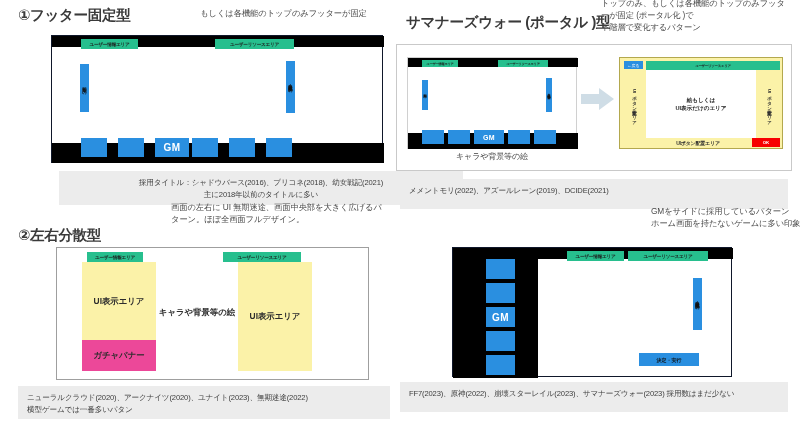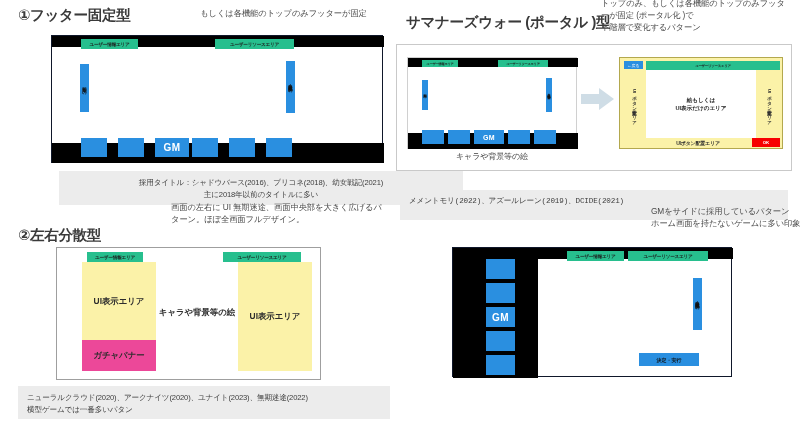--- a/index.html
+++ b/index.html
@@ -172,21 +172,21 @@
       <div>主に2018年以前のタイトルに多い</div>
     </div>
   </div>
 
   <div class="quad" id="quad2">
     <div class="head-row">
       <div class="q-title" style="top:12px;">②左右分散型</div>
       <div class="q-desc" id="q2desc">画面の左右に UI 無期迷途、画面中央部を大きく広げるパターン。ほぼ全画面フルデザイン。</div>
     </div>
 
-    <div class="mock-outer" style="left:48px; top:33px; width:265px; height:133px; border-color:#9f9f9f;">
+    <div class="mock-outer" style="left:48px; top:33px; width:313px; height:133px; border-color:#9f9f9f;">
       <div class="green" style="left:30px; top:4px; width:56px; height:10px;">ユーザー情報エリア</div>
       <div class="green" style="left:166px; top:4px; width:78px; height:10px;">ユーザーリソースエリア</div>
 
       <div class="yellow" style="left:25px; top:14px; width:74px; height:78px;">UI表示エリア</div>
       <div class="orange" style="left:25px; top:92px; width:74px; height:31px;">ガチャバナー</div>
       <div class="midtext" style="left:99px; top:57px; width:82px; height:14px;">キャラや背景等の絵</div>
       <div class="yellow" style="left:181px; top:14px; width:74px; height:109px;">UI表示エリア</div>
     </div>
 
     <div class="caption" style="left:10px; top:172px; width:372px; height:33px;">
@@ -234,21 +234,21 @@
         <div class="portal-side" style="left:139px; top:14px; width:21px; height:66px;">UIボタン配置エリア</div>
         <div class="portal-center" style="left:26px; top:12px; width:110px; height:68px;">
           <span>絵もしくは</span>
           <span>UI表示だけのエリア</span>
         </div>
         <div class="portal-bottom" style="left:26px; top:80px; width:104px; height:10px;">UIボタン配置エリア</div>
         <div class="ok-btn" style="left:132px; top:80px; width:28px; height:9px;">OK</div>
       </div>
     </div>
 
-    <div class="caption" style="left:4px; top:186px; width:388px; height:30px;font-family:Liberation Mono, monospace;">
+    <div class="caption" style="left:4px; top:175px; width:388px; height:30px;">
       <div>メメントモリ(2022)、アズールレーン(2019)、DCIDE(2021)</div>
     </div>
   </div>
 
   <div class="quad" id="quad4">
     <div class="head-row">
       <div class="q-desc" id="q4desc" style="white-space:pre-line;">GMをサイドに採用しているパターン
 ホーム画面を持たないゲームに多い印象。</div>
     </div>
 
@@ -266,15 +266,18 @@
       <div class="blue" style="left:33px; top:59px; width:29px; height:20px;"></div>
       <div class="blue" style="left:33px; top:83px; width:29px; height:20px;"></div>
       <div class="blue" style="left:33px; top:107px; width:29px; height:20px;"></div>
       <div class="gm-label" style="left:33px; top:59px; width:29px; height:20px;">GM</div>
 
       <div class="blue-v" style="left:240px; top:30px; width:9px; height:52px;">新規性・限定もの</div>
 
       <div class="blue" style="left:186px; top:105px; width:60px; height:13px; font-size:5px; color:#111;">決定・実行</div>
     </div>
 
+    <div class="caption" style="left:4px; top:168px; width:388px; height:30px;">
+      <div>FF7(2023)、原神(2022)、崩壊スターレイル(2023)、サマナーズウォー(2023)  採用数はまだ少ない</div>
+    </div>
   </div>
 
 </div>
 
 </body></html>

